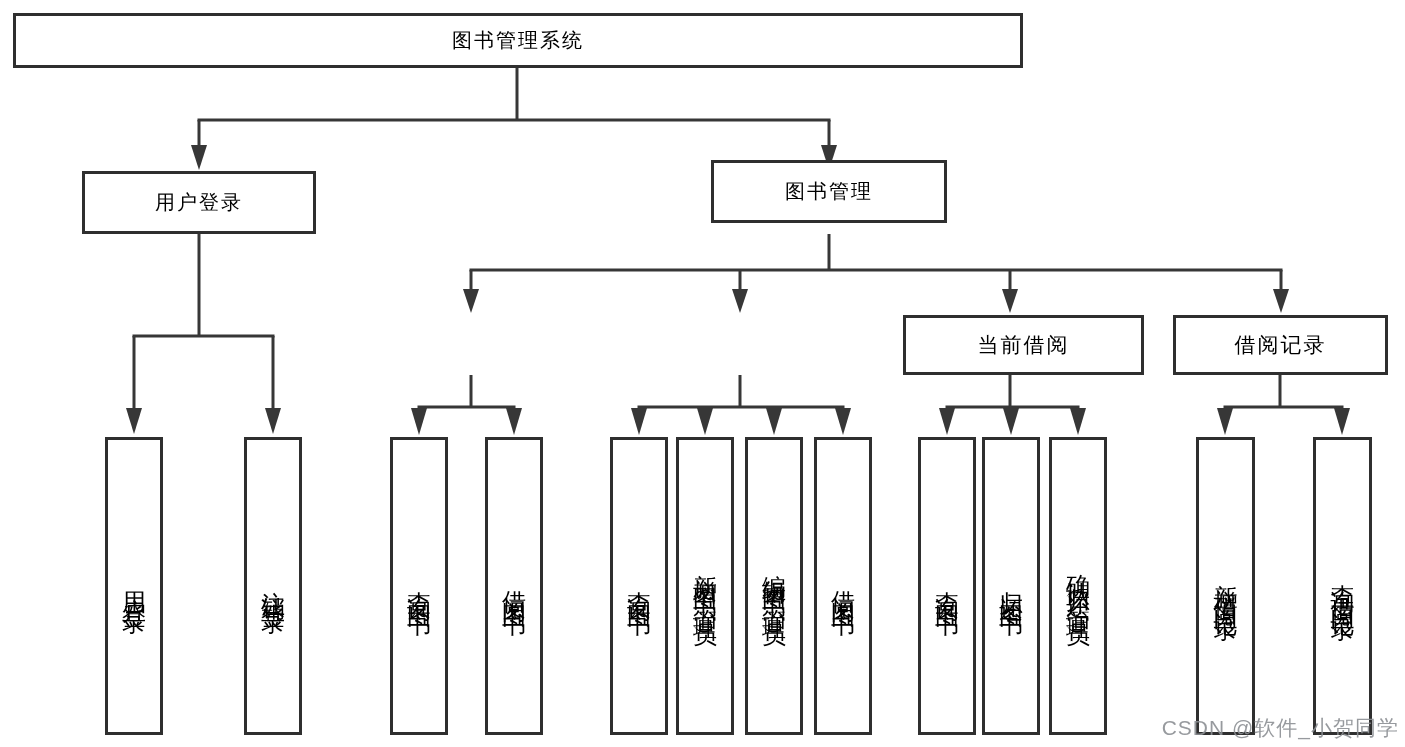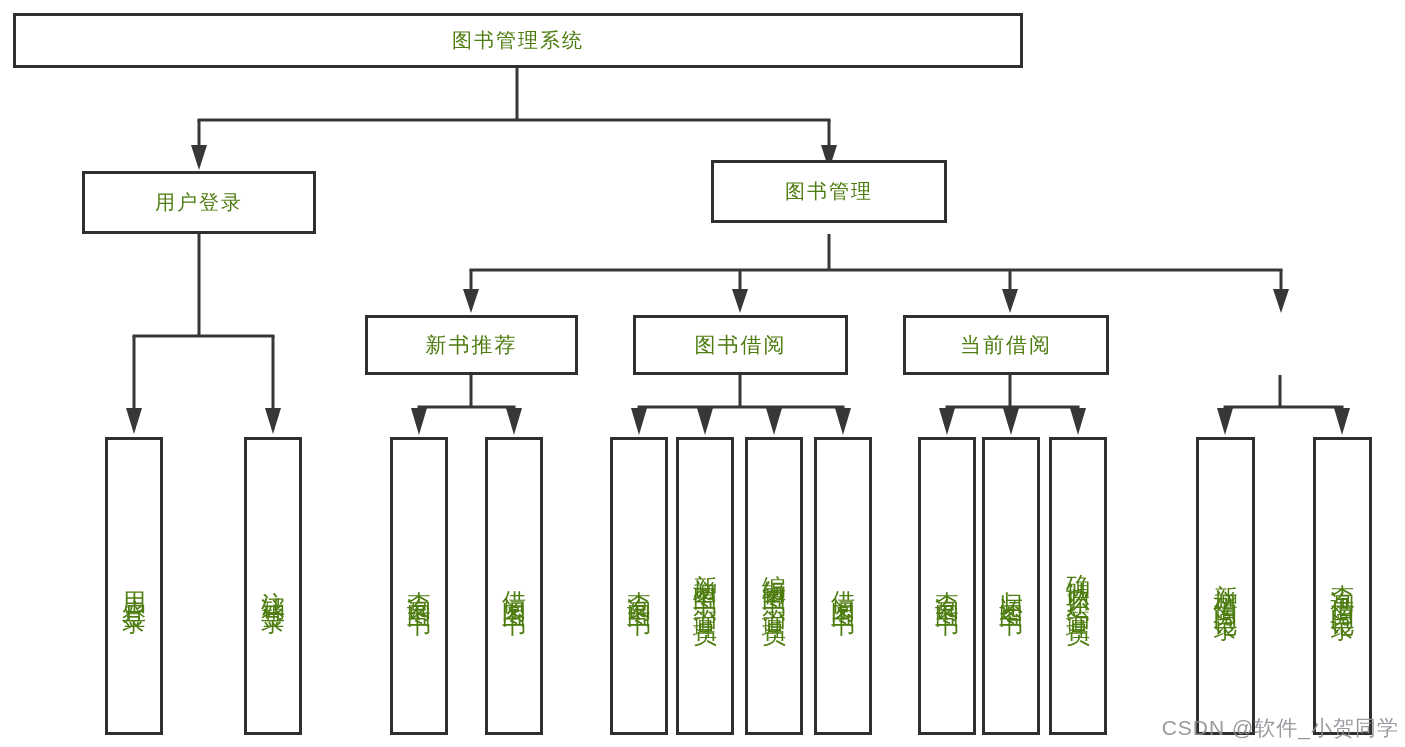--- a/index.html
+++ b/index.html
@@ -21,21 +21,21 @@
     pointer-events:none;
   }
   .node{
     position:absolute;
     box-sizing:border-box;
     background:#ffffff;
     border:3px solid #2f2f2f;
     display:flex;
     align-items:center;
     justify-content:center;
-    color:#4d7c0f;
+    color:#000000;
   }
   .node .h-label{
     font-size:20px;
     letter-spacing:2px;
     white-space:nowrap;
   }
   .lvl3 .h-label{ font-size:21px; }
   .leaf .v-label{
     writing-mode:vertical-rl;
     text-orientation:mixed;
@@ -119,28 +119,25 @@
     <span class="h-label">图书管理系统</span>
   </div>
 
   <div class="node lvl2" style="left:82px;top:171px;width:234px;height:63px;">
     <span class="h-label">用户登录</span>
   </div>
   <div class="node lvl2" style="left:711px;top:160px;width:236px;height:63px;">
     <span class="h-label">图书管理</span>
   </div>
 
-  <div class="node lvl3" style="left:365px;top:315px;width:213px;height:60px;">
-    <span class="h-label">新书推荐</span>
+  <div class="node lvl3" style="left:903px;top:315px;width:241px;height:60px;">
+    <span class="h-label">当前借阅</span>
   </div>
-  <div class="node lvl3" style="left:633px;top:315px;width:215px;height:60px;">
-    <span class="h-label">图书借阅</span>
-  </div>
-  <div class="node lvl3" style="left:903px;top:315px;width:206px;height:60px;">
-    <span class="h-label">当前借阅</span>
+  <div class="node lvl3" style="left:1173px;top:315px;width:215px;height:60px;">
+    <span class="h-label">借阅记录</span>
   </div>
 
   <div class="node leaf" style="left:105px;top:437px;width:58px;height:298px;">
     <span class="v-label">用户登录</span>
   </div>
   <div class="node leaf" style="left:244px;top:437px;width:58px;height:298px;">
     <span class="v-label">注销登录</span>
   </div>
 
   <div class="node leaf" style="left:390px;top:437px;width:58px;height:298px;">

